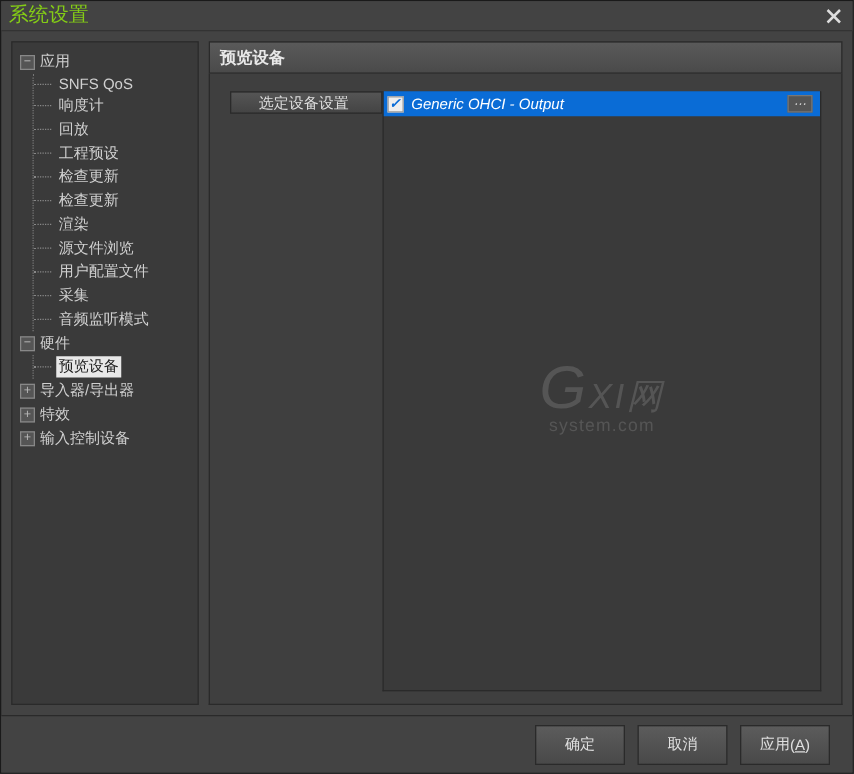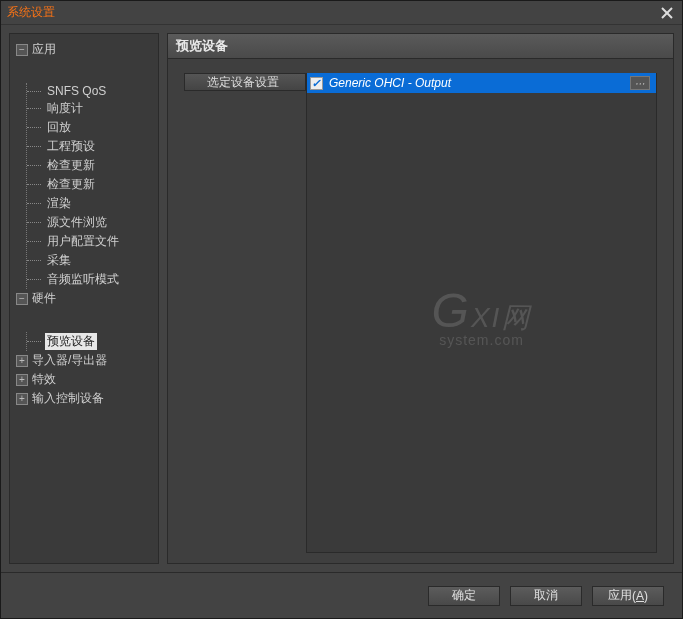--- a/index.html
+++ b/index.html
@@ -1,29 +1,29 @@
 <!DOCTYPE html>
 <html><head>
 <meta charset="utf-8">
 <style>
   * { margin: 0; padding: 0; box-sizing: border-box; font-family: "Microsoft YaHei", Arial, sans-serif; }
   body { background: #2b2b2b; color: #cccccc; font-size: 12px; width: 683px; height: 619px; overflow: hidden; }
   .window { width: 683px; height: 619px; background: #434343; border: 1px solid #1a1a1a; display: flex; flex-direction: column; }
   .titlebar { height: 24px; background: #434343; border-bottom: 1px solid #333; display: flex; align-items: center; padding: 0 6px; }
-  .titlebar .title { flex: 1; color: #f97316; font-size: 12px; }
+  .titlebar .title { flex: 1; color: #84cc16; font-size: 16px; }
   .titlebar .close { width: 18px; height: 18px; display:flex; align-items:center; justify-content:center; cursor:pointer; color:#ddd; }
   .body { flex: 1; display: flex; padding: 8px; gap: 8px; }
   .sidebar { width: 150px; background: #3a3a3a; border: 1px solid #2a2a2a; padding: 6px 2px; overflow:hidden; }
   .tree { list-style: none; }
   .tree li { white-space: nowrap; padding: 1px 0 1px 4px; cursor: pointer; display:flex; align-items:center; gap:2px; }
   .tree .toggle { width:12px; height:12px; display:inline-flex; align-items:center; justify-content:center; color:#bbb; font-size:10px; border:1px solid #888; background:#555; line-height:1; flex:0 0 12px; }
   .tree .dotline { width:14px; height:1px; border-top:1px dotted #888; display:inline-block; margin-right:2px;}
   .tree .label { color:#d0d0d0; padding:0 2px; }
   .tree .label.selected { background:#e8e8e8; color:#222; }
-  .tree ul { list-style:none; margin-left: 14px; border-left:1px dotted #777;margin-top:24px; }
+  .tree ul { list-style:none; margin-left: 14px; border-left:1px dotted #777; }
   .tree ul li { padding-left:0; }
   .content { flex:1; display:flex; flex-direction:column; }
   .section-header { background: linear-gradient(#5a5a5a,#4a4a4a); border:1px solid #2a2a2a; color:#e8e8e8; font-weight:bold; padding:3px 8px; font-size:13px; }
   .section-body { flex:1; border:1px solid #2a2a2a; border-top:none; background:#3f3f3f; padding:14px 16px 10px 16px; display:flex; flex-direction:column; position:relative; }
   .list-wrap { flex:1; display:flex; }
   .list-headers { display:flex; background: linear-gradient(#555,#444); border:1px solid #2a2a2a; height:18px; align-items:center; font-size:12px; color:#ddd; }
   .lh-left { width:18px; }
   .lh-name { flex:1; padding-left:4px; }
   .lh-set { width:50px; padding-right:6px; }
   .list-body { flex:1; border:1px solid #2a2a2a; border-top:none; background:#3a3a3a; position:relative; }
@@ -36,21 +36,21 @@
   .chkbox.dark.checked::after { color:#ddd; }
   .row .name { flex:1; padding-left:4px; }
   .row .settings-btn { width:30px; display:flex; justify-content:flex-end; padding-right:6px; }
   .dots { width:20px; height:14px; border:1px solid #777; background:#555; display:flex; align-items:center; justify-content:center; color:#ccc; font-size:10px; letter-spacing:1px; }
   .watermark { position:absolute; top:210px; left:50%; transform:translateX(-50%); text-align:center; color:#888; opacity:0.35; pointer-events:none; font-family: "Times New Roman", serif; }
   .watermark .big { font-size:48px; font-style:italic; letter-spacing:2px; }
   .watermark .small { font-size:14px; letter-spacing:1px; margin-top:-6px; }
   .bottom-checks { margin-top:10px; }
   .bottom-checks .crow { display:flex; align-items:center; gap:6px; margin-top:4px; }
   .footer { height:46px; border-top:1px solid #2a2a2a; display:flex; align-items:center; justify-content:flex-end; gap:10px; padding:0 18px; background:#434343; }
-  .btn { min-width:72px; height:20px; background:linear-gradient(#5c5c5c,#494949); border:1px solid #2a2a2a; color:#e0e0e0; font-size:12px; display:flex; align-items:center; justify-content:center; cursor:pointer;text-align:right; }
+  .btn { min-width:72px; height:32px; background:linear-gradient(#5c5c5c,#494949); border:1px solid #2a2a2a; color:#e0e0e0; font-size:12px; display:flex; align-items:center; justify-content:center; cursor:pointer;text-align:right; }
   .btn u { text-decoration: underline; }
 </style>
 </head>
 <body>
 <div class="window">
 
   <div class="titlebar">
     <span class="title">系统设置</span>
     <span class="close">
       <svg width="12" height="12" viewBox="0 0 12 12">

